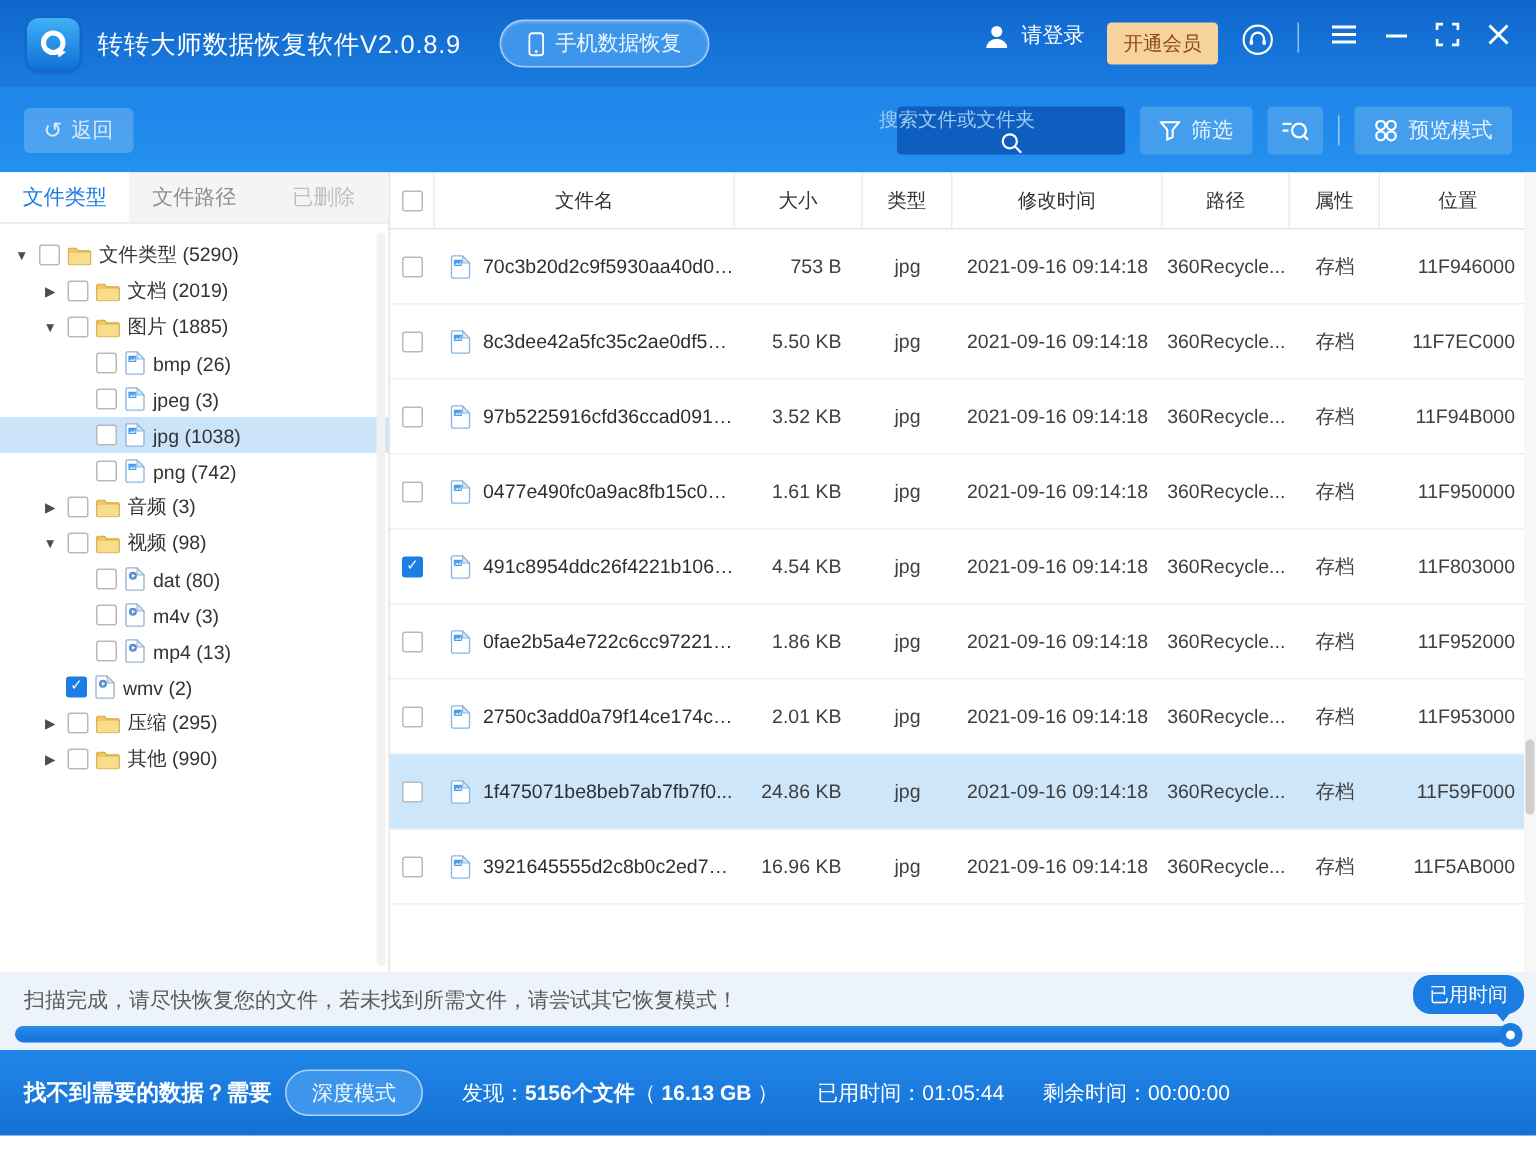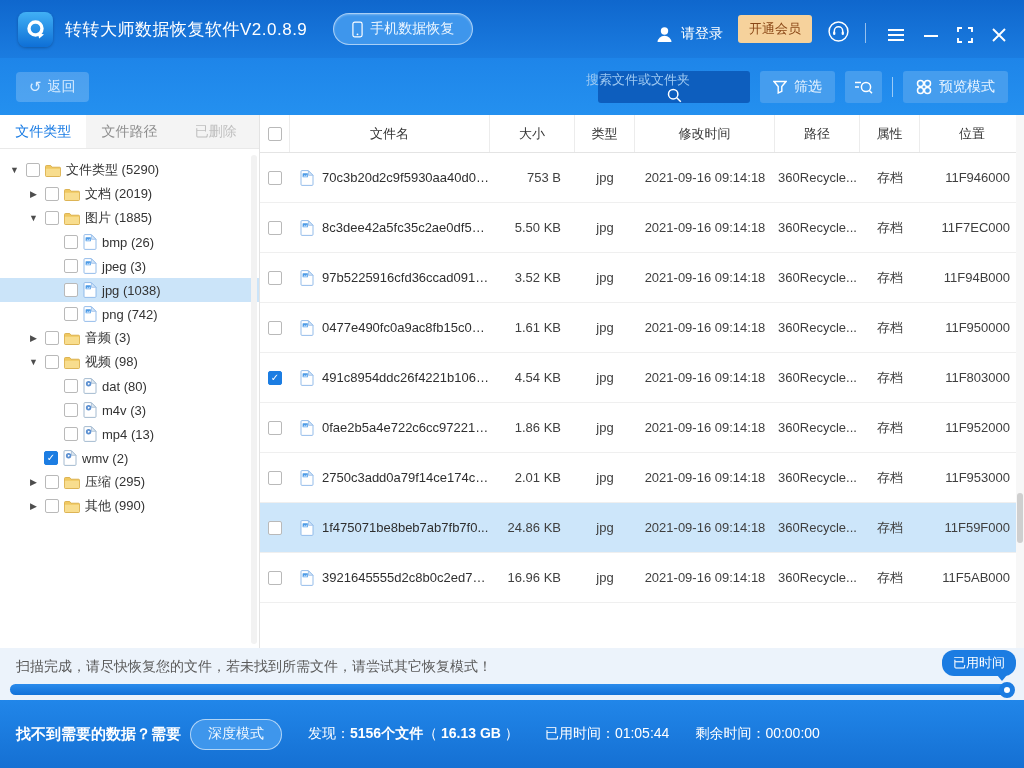--- a/index.html
+++ b/index.html
@@ -11,21 +11,21 @@
     display:flex; align-items:center; padding:0 18px; }
   .logo { width:35px; height:35px; border-radius:8px;
     background:linear-gradient(180deg,#41b0f5,#0e6fd6);
     display:flex; align-items:center; justify-content:center; margin-right:12px;
     box-shadow:0 1px 3px rgba(0,0,0,.25); }
   .app-title { color:#fff; font-size:17px; letter-spacing:.5px; }
   .phone-btn { margin-left:26px; height:32px; padding:0 18px; border-radius:16px;
     background:#3e96ec; border:1px solid rgba(255,255,255,.55); color:#eaf5ff;
     font-size:14px; display:flex; align-items:center; gap:7px; cursor:pointer;
     box-shadow:inset 0 1px 2px rgba(255,255,255,.3); }
-  .tb-right { margin-left:auto; display:flex; align-items:flex-end; gap:15px; }
+  .tb-right { margin-left:auto; display:flex; align-items:flex-start; gap:15px; }
   .login { color:#fff; font-size:14px; display:flex; align-items:center; gap:7px; cursor:pointer; }
   .vip-badge { background:#f6d29c; color:#8a4716; font-size:13px; padding:5px 11px;
     border-radius:3px; cursor:pointer; }
   .win-icons { display:flex; align-items:center; gap:19px; margin-left:6px; }
   .vdiv { width:1px; height:20px; background:rgba(255,255,255,.55); }
   .win-ic { display:flex; align-items:center; cursor:pointer; }
 
   
   .toolbar { height:57px; background:linear-gradient(180deg,#1e85e9,#2490ef);
     display:flex; align-items:center; padding:0 16px; }
@@ -99,21 +99,21 @@
     position:relative; }
   .progress-knob { position:absolute; right:-3px; top:50%; transform:translateY(-50%);
     width:16px; height:16px; border-radius:50%; background:#fff; border:5px solid #1b7ce2; }
   .scan-bubble { position:absolute; right:8px; bottom:24px; background:#1b7ce2; color:#fff;
     font-size:13px; padding:4px 11px; border-radius:12px; }
   .scan-bubble::after { content:""; position:absolute; right:9px; bottom:-5px;
     border-left:5px solid transparent; border-right:5px solid transparent;
     border-top:6px solid #1b7ce2; }
 
   
-  .footer { height:68px; background:linear-gradient(180deg,#2186e9,#1570d3);
+  .footer { height:57px; background:linear-gradient(180deg,#2186e9,#1570d3);
     display:flex; align-items:center; padding:0 16px; color:#fff; }
   .prompt { font-size:15px; font-weight:bold; white-space:nowrap; }
   .deep-btn { margin-left:9px; height:31px; padding:0 17px; border-radius:16px;
     background:#3e96ec; border:1px solid rgba(255,255,255,.6); color:#f0f8ff; font-size:14px;
     display:flex; align-items:center; cursor:pointer; white-space:nowrap; }
   .save-group { margin-left:30px; display:flex; align-items:center; gap:9px; font-size:14px;
     white-space:nowrap; cursor:pointer; }
   .big-num { font-size:17px; font-weight:bold; margin:0 2px; }
   .found-group,.time-group { margin-left:26px; font-size:14px; white-space:nowrap; }
   .bold { font-weight:bold; }

